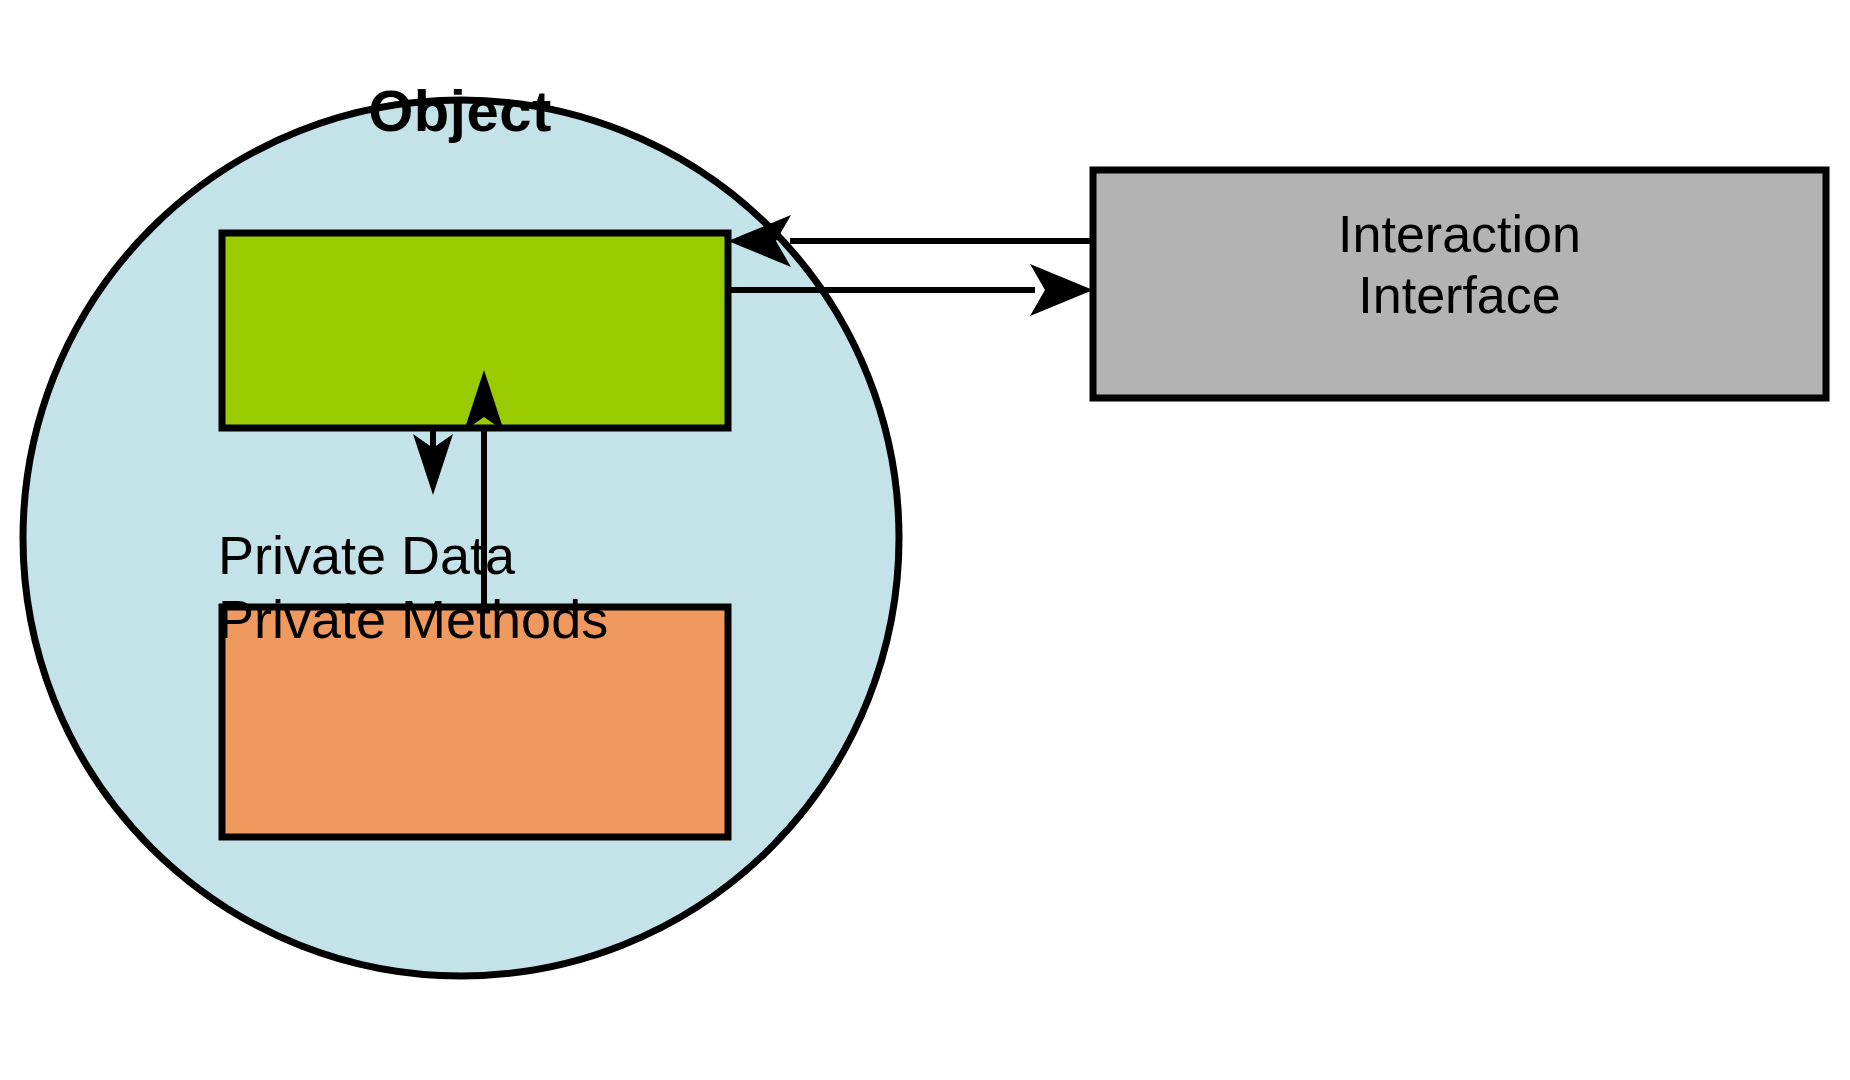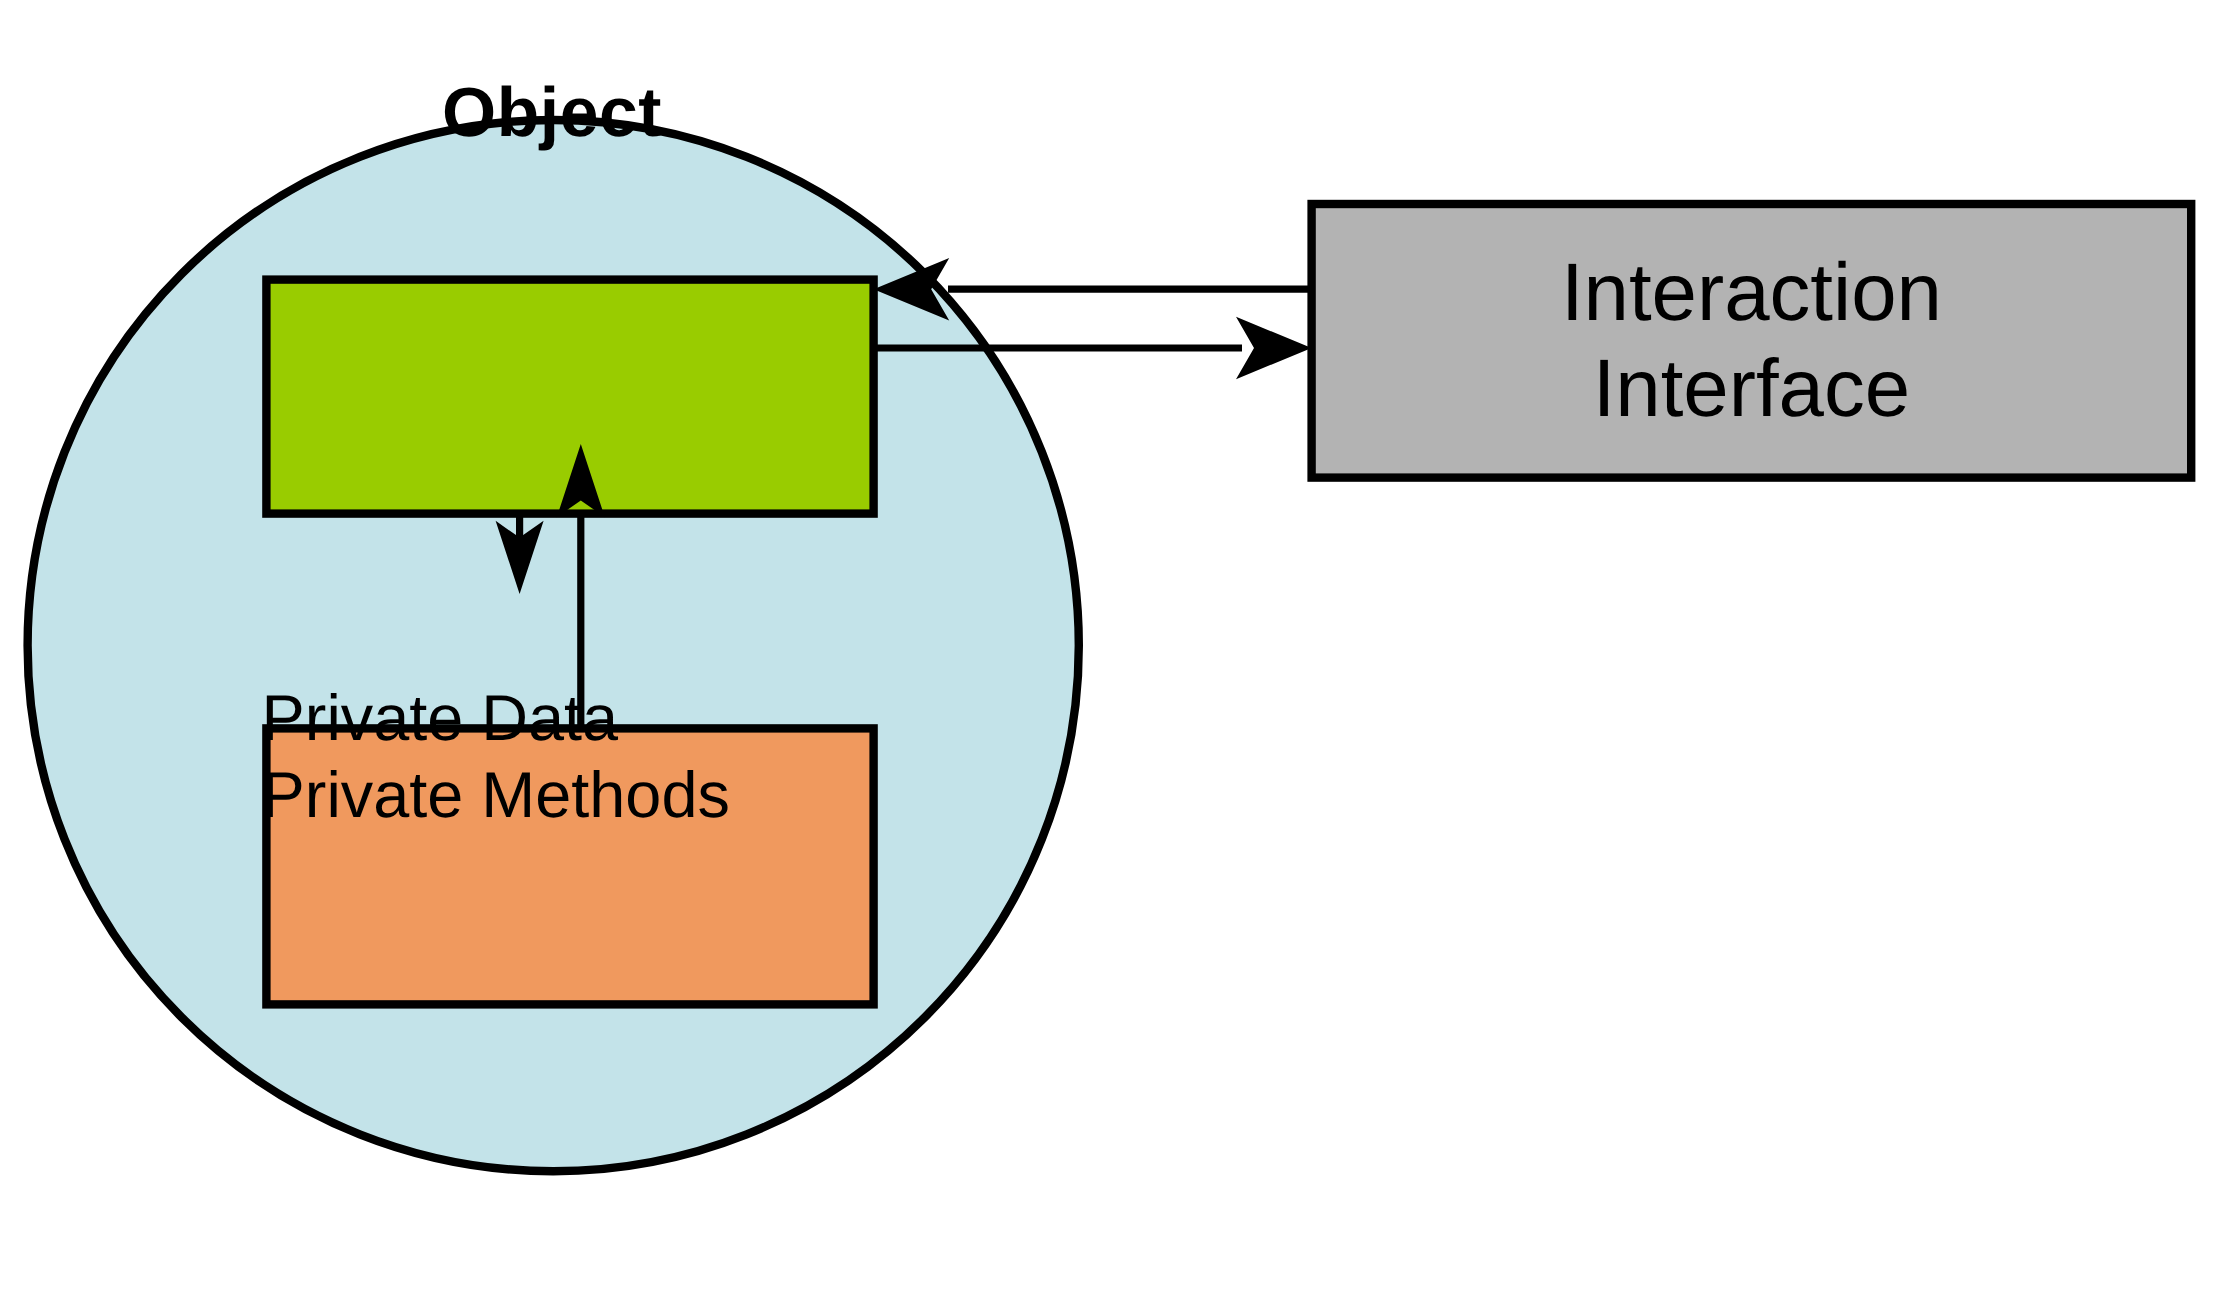--- a/index.html
+++ b/index.html
@@ -25,47 +25,46 @@
   .node-label {
     position: absolute;
     color: #000000;
     text-align: center;
     white-space: pre-line;
     line-height: 1.18;
     pointer-events: none;
   }
   #object-title {
     left: 260px;
-    top: 60px;
+    top: 77px;
     width: 400px;
     font-size: 58px;
     font-weight: bold;
     letter-spacing: 0.5px;
   }
   #public-methods-label {
     left: 222px;
     top: 248px;
     width: 505px;
     font-size: 54px;
   }
   #private-label {
     left: 196px;
     top: 524px;
     width: 533px;
     font-size: 54px;
     text-align: left;
     padding-left: 22px;
     box-sizing: border-box;
-    margin-top: 44px;
   }
   #interaction-label {
     left: 1093px;
     top: 204px;
     width: 733px;
-    font-size: 68px;
+    font-size: 52px;
   }
 </style>
 </head>
 <body>
 
 <div id="canvas">
 
   <svg id="diagram-svg" viewBox="0 0 1850 1080" xmlns="http://www.w3.org/2000/svg">
 
     <circle cx="461" cy="538" r="438" fill="#c3e3e9" stroke="#000000" stroke-width="7"></circle>

